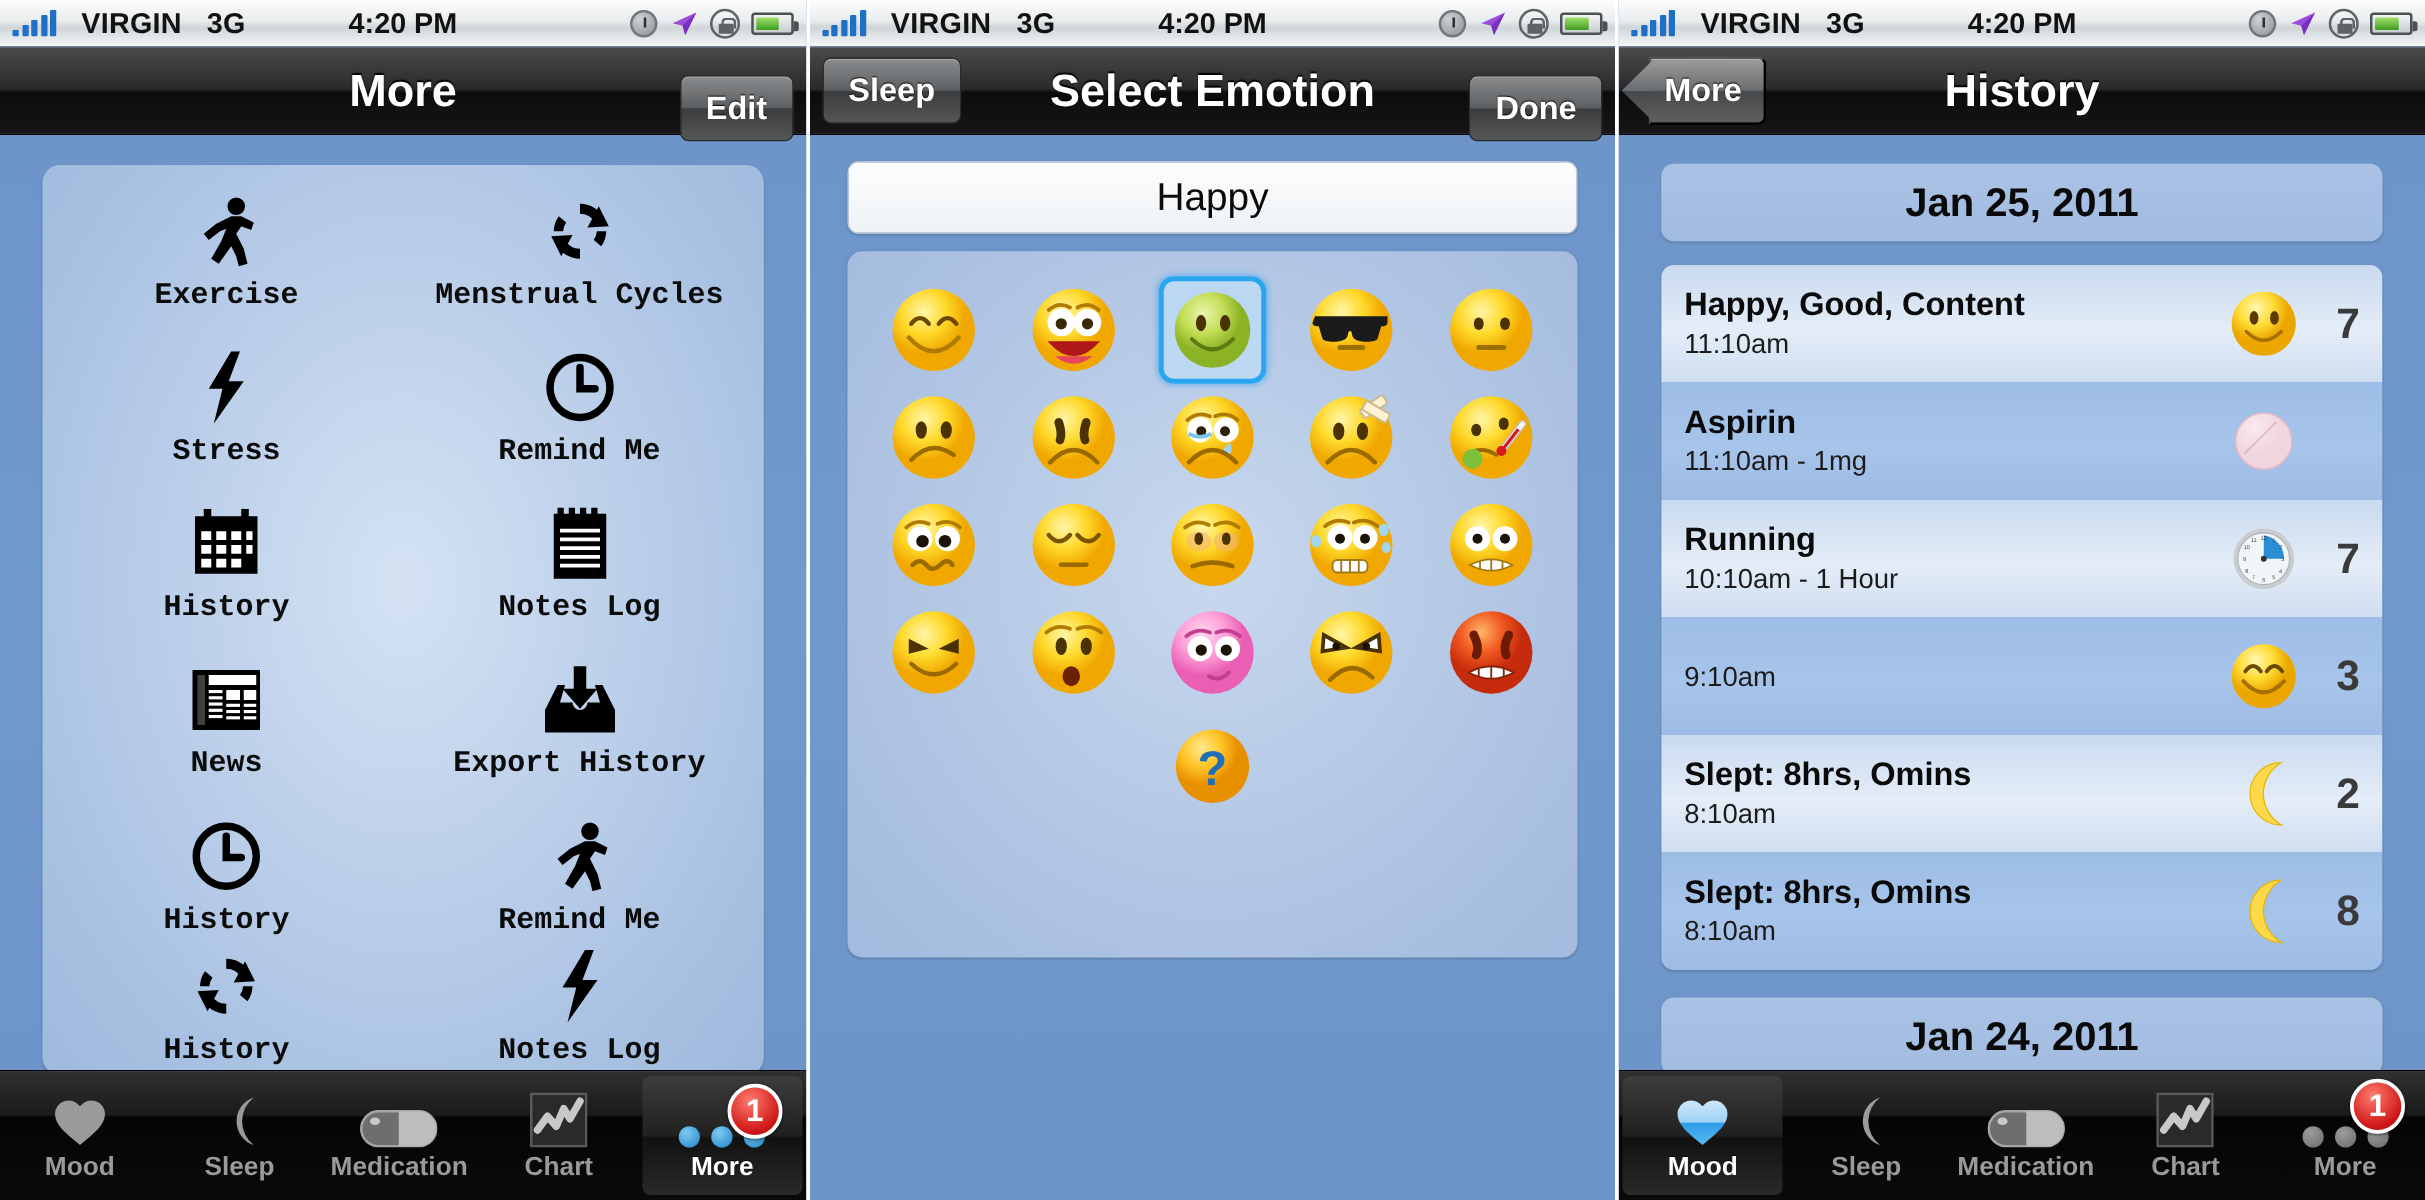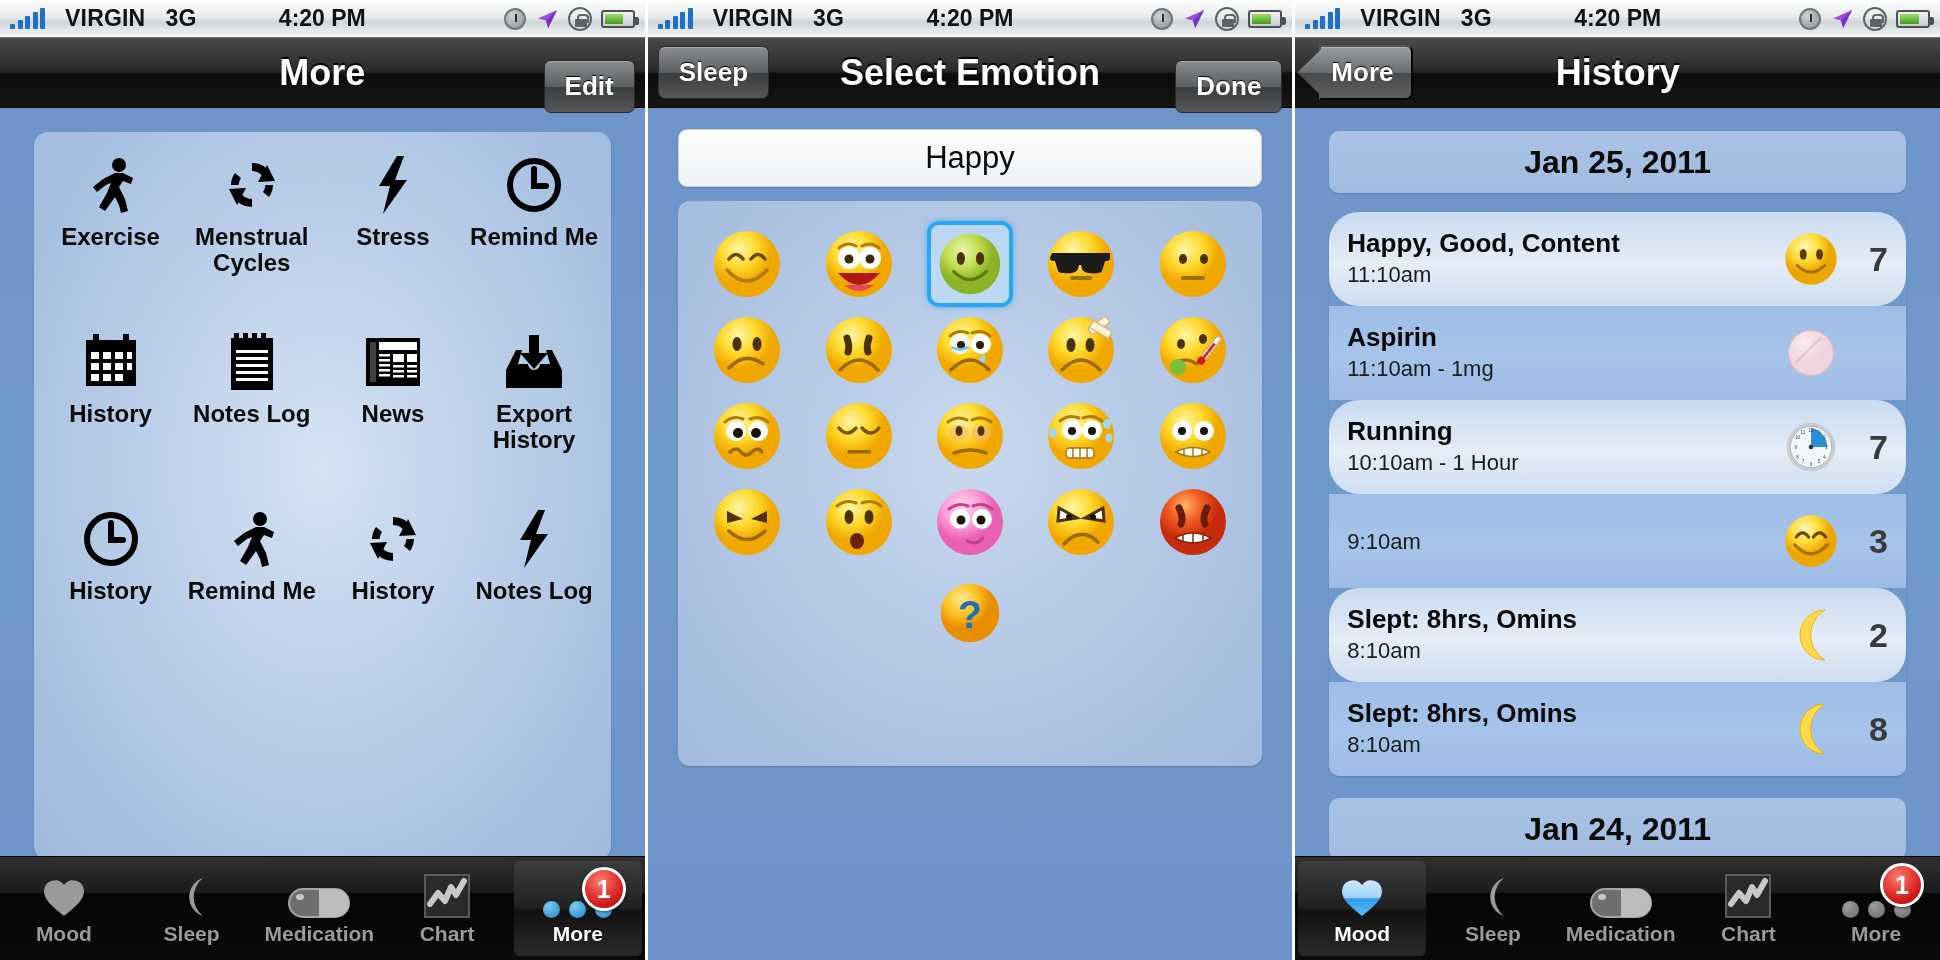--- a/index.html
+++ b/index.html
@@ -72,22 +72,23 @@
   
   .body{ position:absolute; top:109px; bottom:0; left:0; right:0;
      background:linear-gradient(to bottom,#6e95c9,#7099cc 45%,#6d94c8); }
 
   
   .grid-card{
     position:absolute; left:34px; right:34px; top:23px; bottom:100px;
     border-radius:14px;
     background:radial-gradient(ellipse at 50% 46%,#d4e2f3 0%,#bdd0ea 42%,#a8c1e2 78%,#9fb9dd 100%);
     box-shadow:0 1px 2px rgba(0,0,0,.2);
-    display:grid; grid-template-columns:repeat(4,1fr); grid-template-rows:repeat(4,1fr);
+    display:grid; grid-template-columns:repeat(2,1fr); grid-template-rows:repeat(4,1fr);
     padding:14px 6px 6px;
+    font-family:Liberation Mono, monospace;
   }
   .g-item{ display:flex; flex-direction:column; align-items:center; justify-content:flex-start; padding-top:8px; }
   .g-ico{ height:62px; display:flex; align-items:center; justify-content:center; }
   .g-ico svg{ display:block; }
   .g-lbl{ margin-top:8px; font-size:24px; font-weight:bold; color:#0b0b0b; text-align:center; line-height:1.08; }
 
   
   .tabbar{
     position:absolute; left:0; right:0; bottom:0; height:104px;
     background:linear-gradient(to bottom,#303030 0%,#1b1b1b 34%,#050505 36%,#0a0a0a 100%);
@@ -135,21 +136,21 @@
   .hist-date{
     height:62px; border-radius:10px;
     background:linear-gradient(to bottom,#a9c2e4,#a2bce1);
     display:flex; align-items:center; justify-content:center;
     font-size:32px; font-weight:bold; color:#0a0a0a;
     box-shadow:0 1px 2px rgba(0,0,0,.15);
     margin-bottom:19px;
   }
   .hist-list{ border-radius:10px; overflow:hidden; box-shadow:0 1px 2px rgba(0,0,0,.15); margin-bottom:22px;}
   .hist-row{ height:94px; display:flex; align-items:center; padding:0 18px; position:relative; }
-  .hist-row.light{ background:linear-gradient(to bottom,#c9daef,#e4edf8 55%,#cfdef1);border-radius:30px; }
+  .hist-row.light{ background:linear-gradient(to bottom,#c9daef,#e4edf8 55%,#cfdef1); }
   .hist-row.dark{ background:linear-gradient(to bottom,#9ebde6,#a7c5ea 55%,#9dbbe4); }
   .hist-txt{ flex:1; }
   .hist-t1{ font-size:26px; font-weight:bold; color:#0a0a0a; line-height:1.15; }
   .hist-t2{ font-size:22px; color:#1b1b1b; line-height:1.25; margin-top:2px;}
   .hist-ic{ width:70px; display:flex; align-items:center; justify-content:center; }
   .hist-val{ width:42px; text-align:right; font-size:34px; font-weight:bold; color:#3a3a3a; }
 </style>
 </head>
 <body>
 

